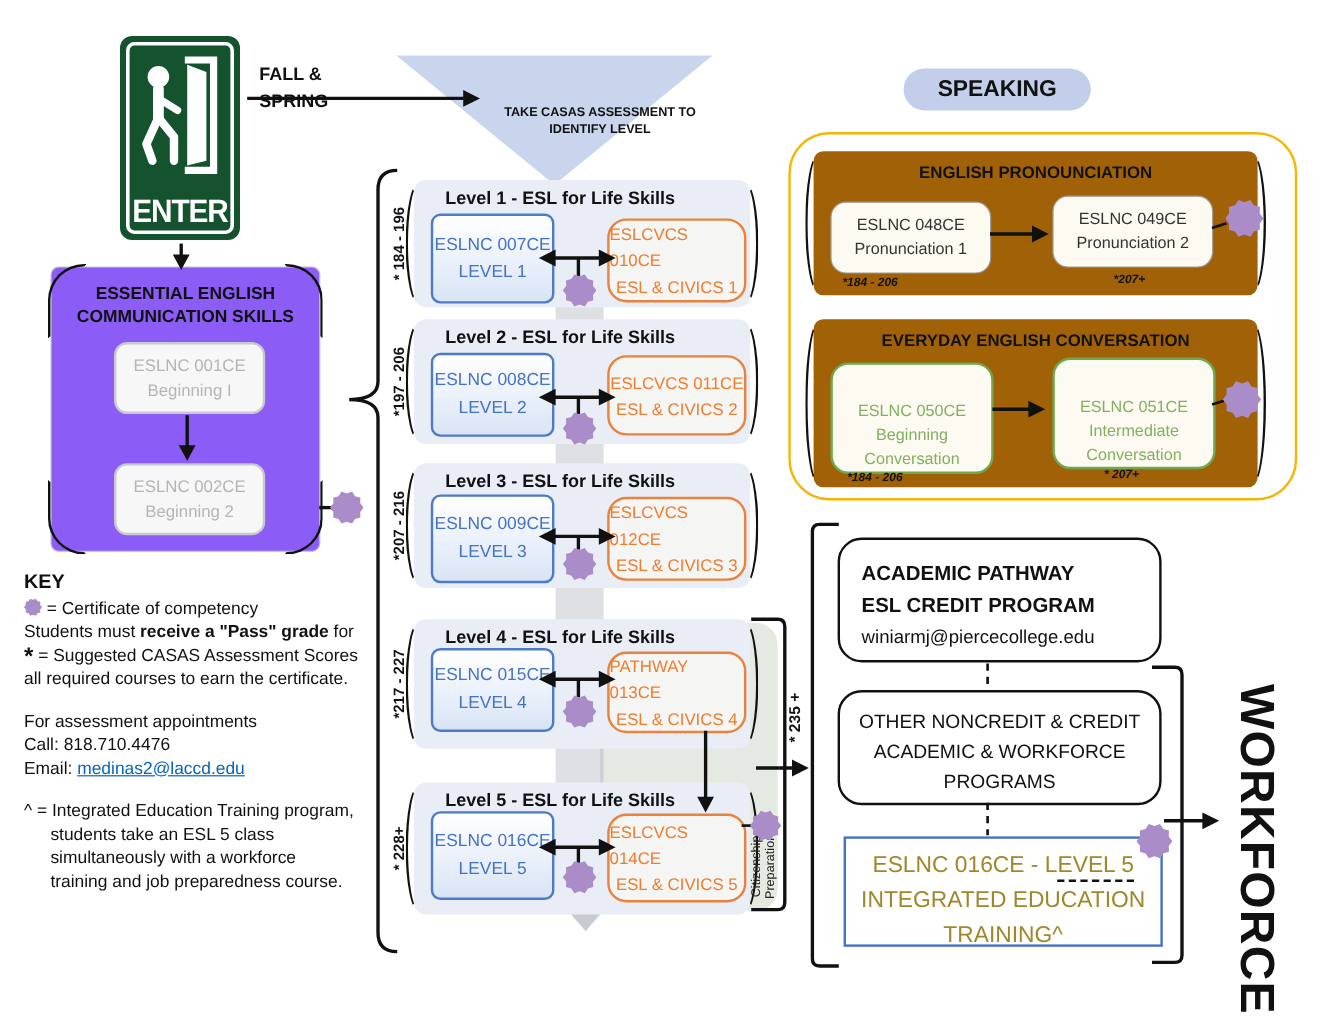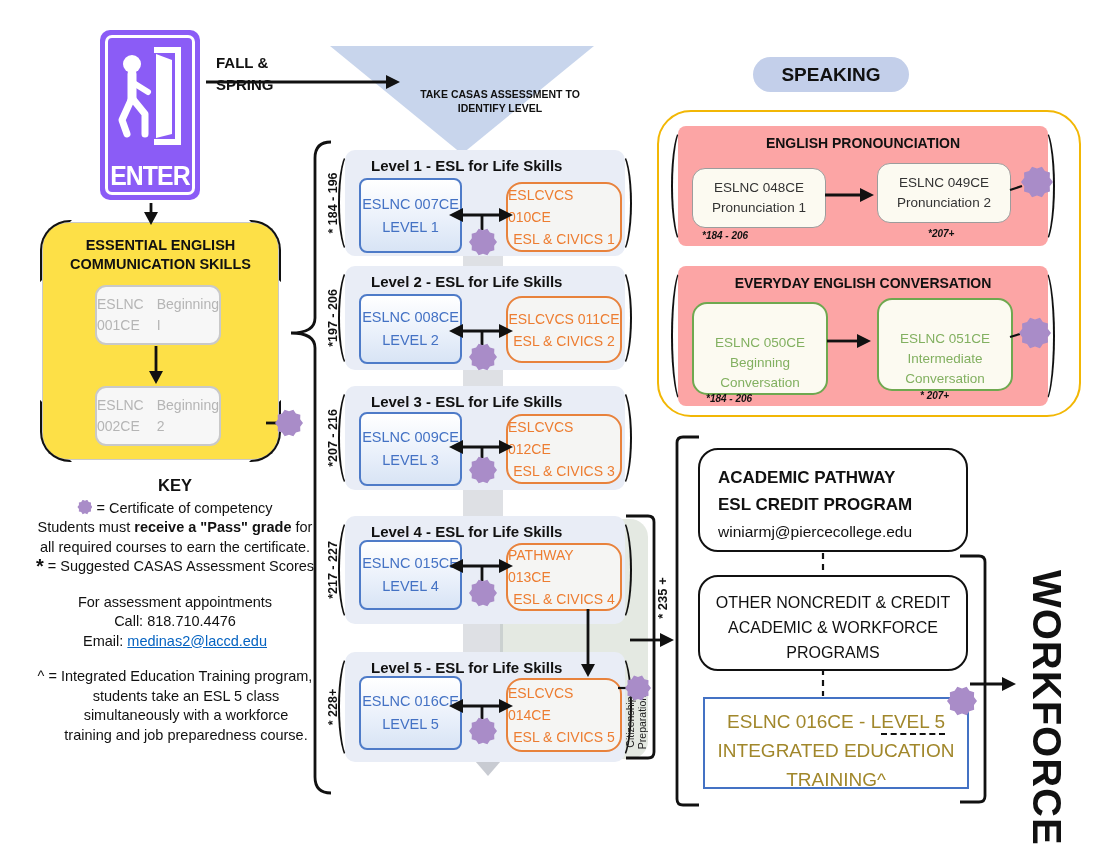--- a/index.html
+++ b/index.html
@@ -9,47 +9,47 @@
 
   
   .core-triangle{left:330px;top:46px;width:264px;height:108px;background:#C8D5EC;
                  clip-path:polygon(0 0,100% 0,50% 100%);}
   .gray-band{left:463px;top:152px;width:40px;height:568px;background:rgba(152,159,172,.32);}
   .gray-arrowhead{left:438px;top:718px;width:0;height:0;border-left:50px solid transparent;
                   border-right:50px solid transparent;border-top:58px solid rgba(145,152,165,.5);}
   .sage-track{left:500px;top:519px;width:148px;height:240px;background:rgba(196,206,190,.45);border-radius:18px;}
 
   
-  .enter-sign{left:100px;top:30px;width:100px;height:170px;background:#8b5cf6;border-radius:10px;}
+  .enter-sign{left:100px;top:30px;width:100px;height:170px;background:#14532d;border-radius:10px;}
   .enter-inner{position:absolute;inset:5px;border:3px solid #fff;border-radius:7px;}
   .enter-word{position:absolute;left:0;right:0;bottom:8px;text-align:center;color:#fff;
               font-size:27px;font-weight:bold;transform:scaleX(.92);letter-spacing:-1px;}
   .enter-icon{position:absolute;left:14px;top:12px;}
 
   
   .season{left:216px;top:52px;font-size:15px;font-weight:bold;line-height:22px;}
   .core-title{left:380px;top:57px;width:240px;text-align:center;font-size:21px;font-weight:800;letter-spacing:.2px;}
   .core-sub{left:380px;top:88px;width:240px;text-align:center;font-size:10.5px;font-weight:bold;line-height:13px;}
 
   
-  .essential{left:42px;top:222px;width:223px;height:236px;background:#fde047;
-             border:1.5px solid #C9C9C9;border-radius:26px;padding-left:12px;}
+  .essential{left:42px;top:222px;width:223px;height:236px;background:#8b5cf6;
+             border:1.5px solid #C9C9C9;border-radius:7px;}
   .corner{position:absolute;width:28px;height:58px;border:2.6px solid transparent;}
   .c-tl{left:-3px;top:-3px;border-top-color:#111;border-left-color:#111;border-top-left-radius:30px;}
   .c-tr{right:-3px;top:-3px;border-top-color:#111;border-right-color:#111;border-top-right-radius:30px;}
   .c-bl{left:-3px;bottom:-3px;border-bottom-color:#111;border-left-color:#111;border-bottom-left-radius:30px;}
   .c-br{right:-3px;bottom:-3px;border-bottom-color:#111;border-right-color:#111;border-bottom-right-radius:30px;}
   .essential-title{position:absolute;left:0;right:0;top:13px;text-align:center;
                    font-size:14.5px;font-weight:bold;line-height:19px;}
   .gray-course{position:absolute;left:52px;width:122px;height:56px;background:#F7F7F7;
                border:2px solid #C9C9C9;border-radius:11px;color:#B5B5B5;font-size:14px;
-               display:flex;flex-direction:row;align-items:center;justify-content:center;line-height:21px;z-index:2;}
-
-  
-  .key{left:20px;top:476px;width:310px;font-size:14.5px;line-height:19.5px;text-align:center;}
+               display:flex;flex-direction:column;align-items:center;justify-content:center;line-height:21px;z-index:2;}
+
+  
+  .key{left:20px;top:476px;width:310px;font-size:14.5px;line-height:19.5px;}
   .key .title{font-size:16.5px;font-weight:bold;margin-bottom:3px;}
   .key .ast{font-size:20px;font-weight:bold;vertical-align:-2px;}
   .key a{color:#0563C1;text-decoration:underline;}
   .key .gap{height:16px;}
   .key .indent{padding-left:22px;}
 
   
   .level-row{position:absolute;left:345px;width:280px;background:#E9EDF6;border-radius:10px;}
   .paren{position:absolute;top:2px;bottom:2px;width:18px;border:2.6px solid transparent;border-radius:50%;}
   .pl{left:-7px;border-left-color:#111;}
@@ -63,21 +63,21 @@
               display:flex;flex-direction:column;align-items:center;justify-content:center;line-height:22px;z-index:2;}
   .score-label{position:absolute;width:96px;height:16px;text-align:center;font-size:12.5px;font-weight:bold;
                transform:rotate(-90deg);z-index:2;}
 
   .rot-small{position:absolute;transform:rotate(-90deg);text-align:center;}
 
   
   .speak-oval{left:753px;top:57px;width:156px;height:35px;background:#C3CFEA;border-radius:18px;
               text-align:center;line-height:35px;font-size:19px;font-weight:bold;}
   .yellow-box{left:657px;top:110px;width:420px;height:303px;border:2.5px solid #F2B705;border-radius:34px;}
-  .cream{position:absolute;background:#fca5a5;border-radius:8px;}
+  .cream{position:absolute;background:#a16207;border-radius:8px;}
   .cream-header{position:absolute;left:0;right:0;top:9px;text-align:center;font-size:14px;font-weight:bold;}
   .pron-box{position:absolute;width:132px;height:58px;border:1.6px solid #9C9C9C;border-radius:13px;
             background:#FCFAF1;color:#333;font-size:13.5px;display:flex;flex-direction:column;
             align-items:center;justify-content:center;line-height:20px;}
   .conv-box{position:absolute;width:132px;height:89px;border:2px solid #6FA850;border-radius:15px;
             background:#FCFAF1;color:#82B060;font-size:13.5px;display:flex;flex-direction:column;
             align-items:center;justify-content:flex-end;line-height:20px;}
   .range{position:absolute;font-size:10px;font-weight:bold;font-style:italic;}
 
   
@@ -150,22 +150,22 @@
     <div class="gray-course" style="top:163px">
       <div>ESLNC 002CE</div>
       <div>Beginning 2</div>
     </div>
   </div>
 
   <div class="abs key">
     <div class="title">KEY</div>
     <div><span class="badge-inline"></span><span>= Certificate of competency</span></div>
     <div><span>Students must </span><b>receive a "Pass" grade</b><span> for</span></div>
+    <div><span class="ast">*</span><span> = Suggested CASAS Assessment Scores</span></div>
     <div>all required courses to earn the certificate.</div>
-    <div><span class="ast">*</span><span> = Suggested CASAS Assessment Scores</span></div>
     <div class="gap"></div>
     <div>For assessment appointments</div>
     <div>Call: 818.710.4476</div>
     <div><span>Email: </span><a href="#">medinas2@laccd.edu</a></div>
     <div class="gap"></div>
     <div>^ = Integrated Education Training program,</div>
     <div class="indent">students take an ESL 5 class</div>
     <div class="indent">simultaneously with a workforce</div>
     <div class="indent">training and job preparedness course.</div>
   </div>

